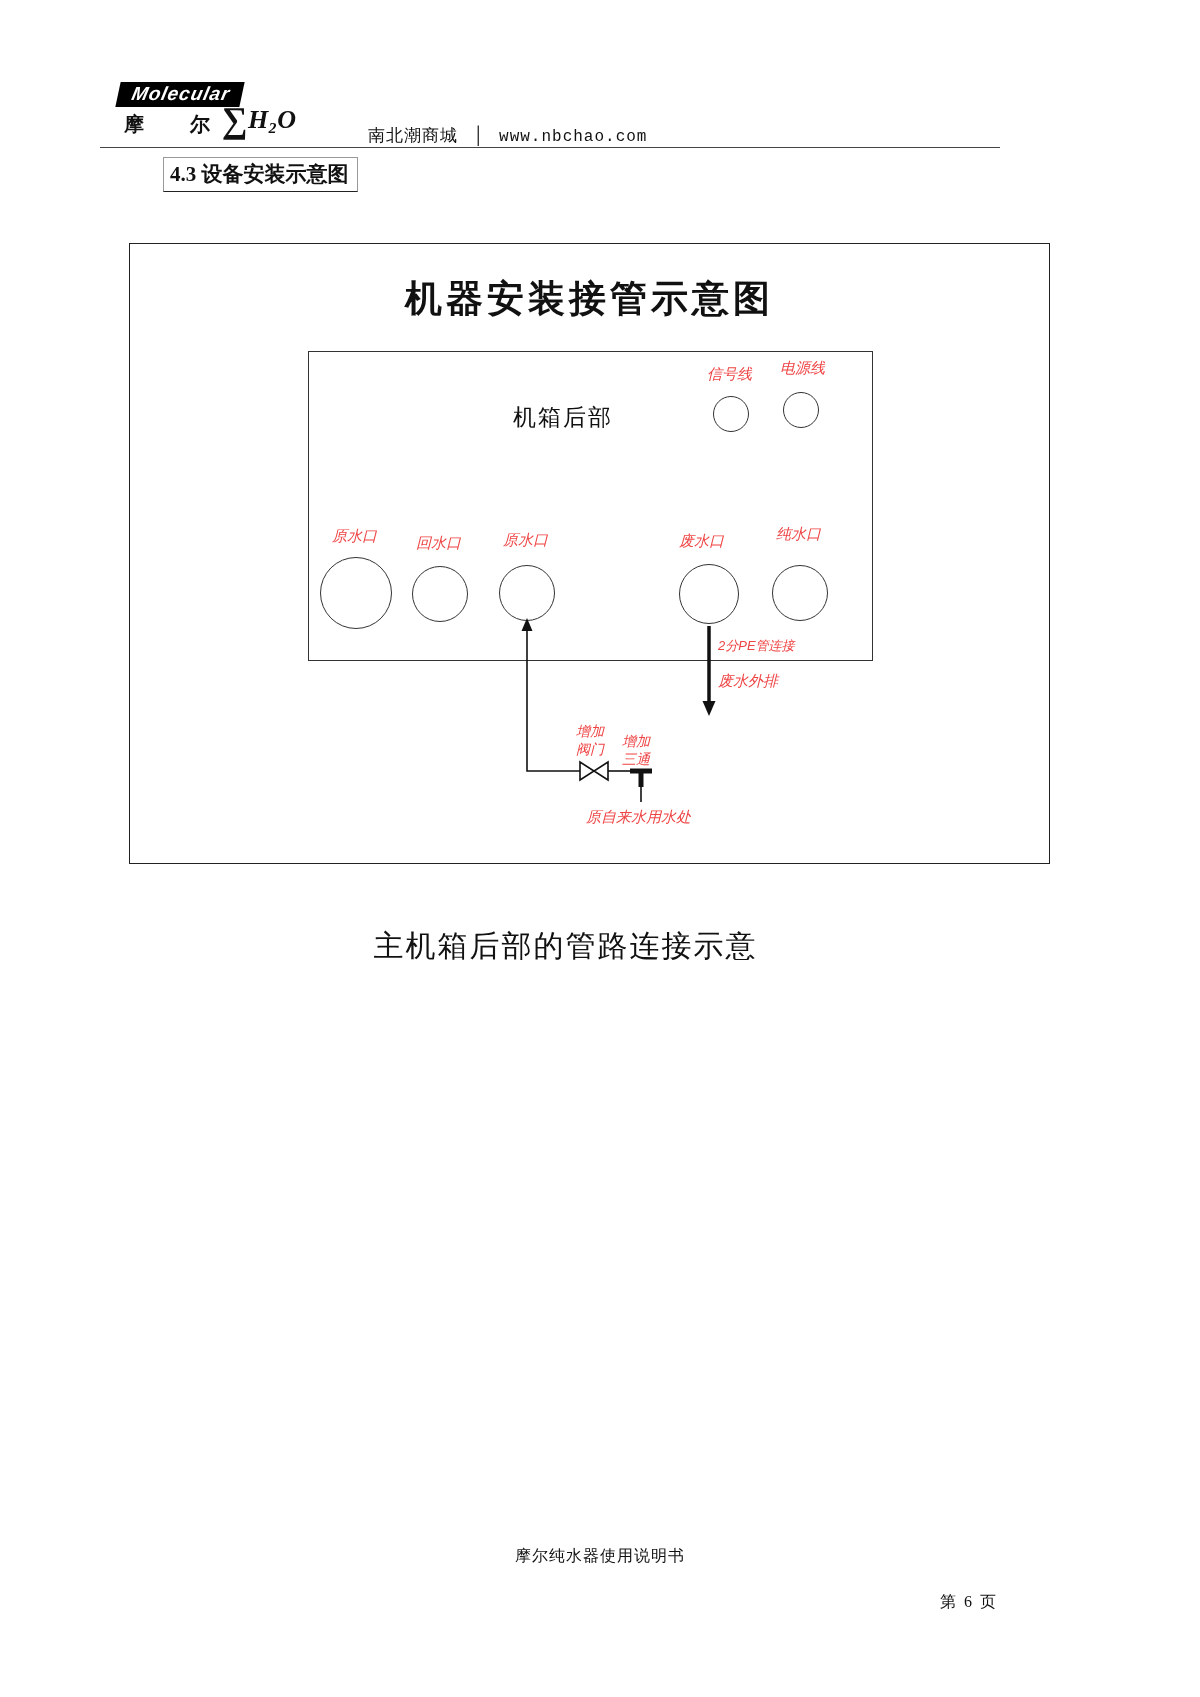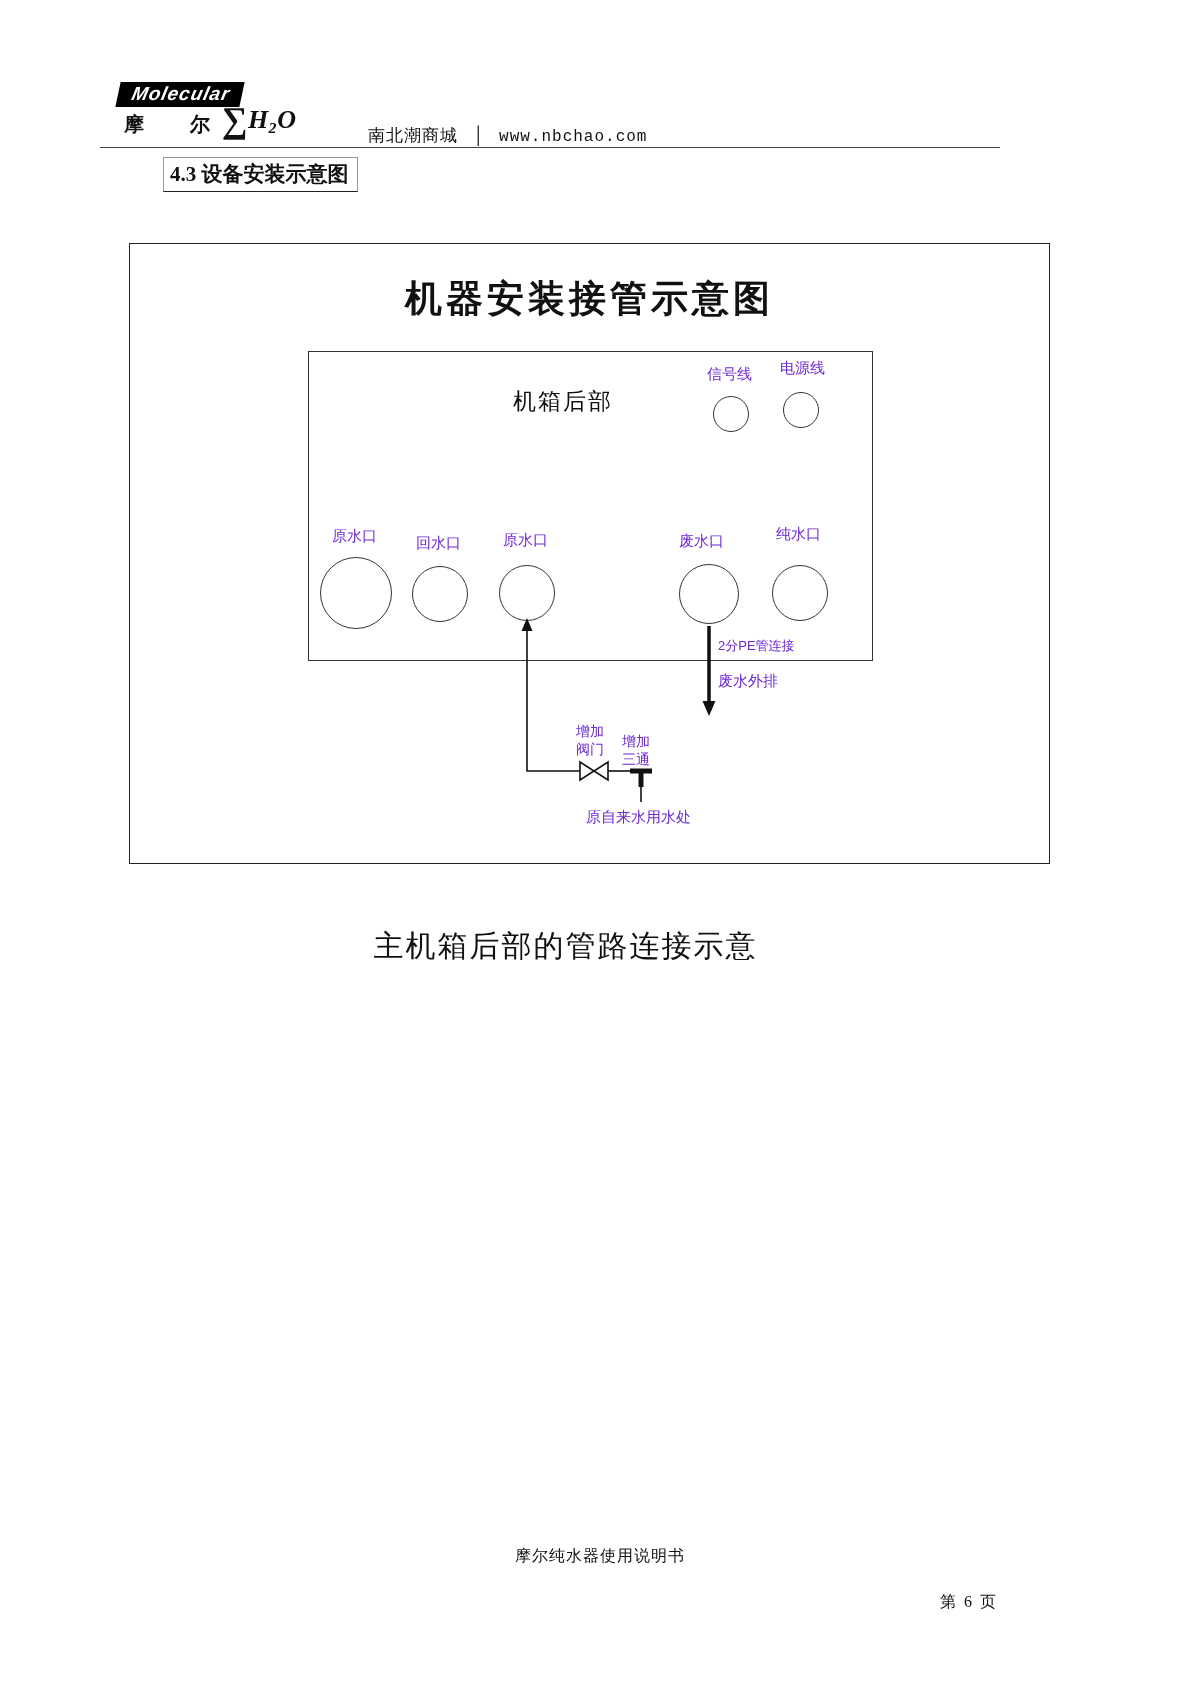--- a/index.html
+++ b/index.html
@@ -44,23 +44,23 @@
     margin-left:24px;
   }
   .diagram-title {
     position:absolute; left:0; top:30px; width:100%; text-align:center;
     font-size:37px; font-weight:600; letter-spacing:4px;
   }
   .inner-box {
     position:absolute; left:178px; top:107px; width:565px; height:310px;
     border:1.6px solid #333;
   }
-  .cabinet-label { position:absolute; left:383px; top:142px; font-size:23px; letter-spacing:2px; }
+  .cabinet-label { position:absolute; left:383px; top:158px; font-size:23px; letter-spacing:2px; }
 
-  .lbl { position:absolute; font-size:15px; color:#6d28d9; white-space:nowrap; }
+  .lbl { position:absolute; font-size:15px; color:#ef4444; white-space:nowrap;font-style:italic; }
   .lbl-2line { white-space:pre-line; line-height:1.25; font-size:14px; text-align:center; }
 
   .port-circle { position:absolute; border:1.4px solid #333; border-radius:50%; background:#fff; }
 
   .diagram-svg { position:absolute; left:0; top:0; width:921px; height:621px; }
 
   
   .caption {
     position:absolute; left:105px; top:926px; width:921px; text-align:center;
     font-size:30px; letter-spacing:2px; font-family:Liberation Serif, serif;

